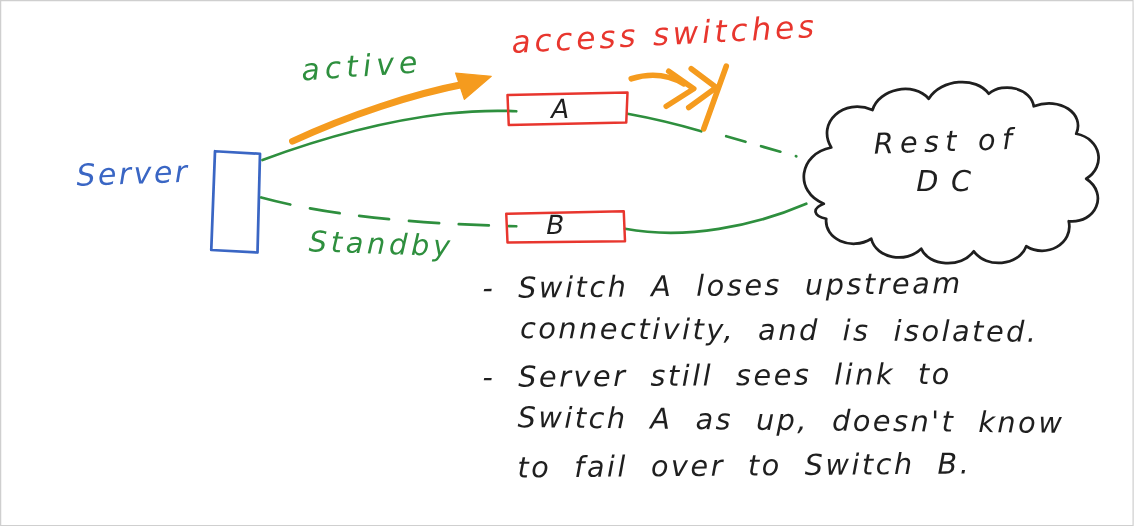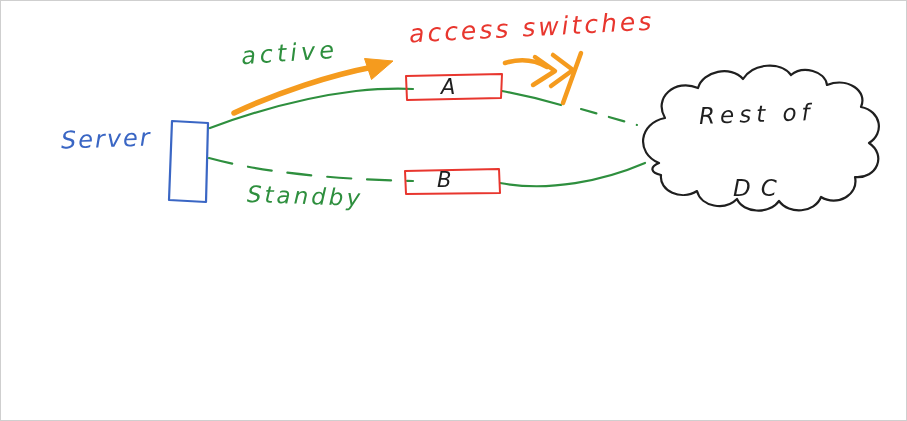--- a/index.html
+++ b/index.html
@@ -23,21 +23,21 @@
   .green{color:#2e8f3e;}
   .red{color:#e8362e;}
   .ink{color:#1f1f1f;}
   .server-label{left:60px;top:124px;font-size:24px;letter-spacing:2px;transform:rotate(-2deg);}
   .active-label{left:240px;top:38px;font-size:24px;letter-spacing:4px;transform:rotate(-4deg);}
   .standby-label{left:246px;top:182px;font-size:23px;letter-spacing:3px;transform:rotate(2deg);}
   .access-label{left:408px;top:12px;font-size:25px;letter-spacing:3px;transform:rotate(-3deg);}
   .switch-a-label{left:440px;top:74px;font-size:21px;}
   .switch-b-label{left:436px;top:167px;font-size:21px;}
   .cloud-line1{left:698px;top:100px;font-size:23px;letter-spacing:5px;transform:rotate(-2deg);}
-  .cloud-line2{left:732px;top:132px;font-size:23px;letter-spacing:10px;margin-top:42px;}
+  .cloud-line2{left:732px;top:132px;font-size:23px;letter-spacing:10px;}
   .notes{position:absolute;left:385px;top:210px;}
   .note-line{
     position:relative;
     font-style:italic;
     font-size:23px;
     letter-spacing:2px;
     word-spacing:9px;
     color:#1f1f1f;
     line-height:36px;
     white-space:nowrap;
@@ -104,14 +104,21 @@
   <div class="lbl red access-label">access switches</div>
 
   <div class="lbl ink switch-a-label">A</div>
 
   <div class="lbl ink switch-b-label">B</div>
 
   <div class="lbl ink cloud-line1">Rest of</div>
 
   <div class="lbl ink cloud-line2">DC</div>
 
+  <div class="notes">
+    <div class="note-line n0">- Switch A loses upstream</div>
+    <div class="note-line n1">connectivity, and is isolated.</div>
+    <div class="note-line n2">- Server still sees link to</div>
+    <div class="note-line n3">Switch A as up, doesn't know</div>
+    <div class="note-line n4">to fail over to Switch B.</div>
+  </div>
 
 </div>
 
 </body></html>

